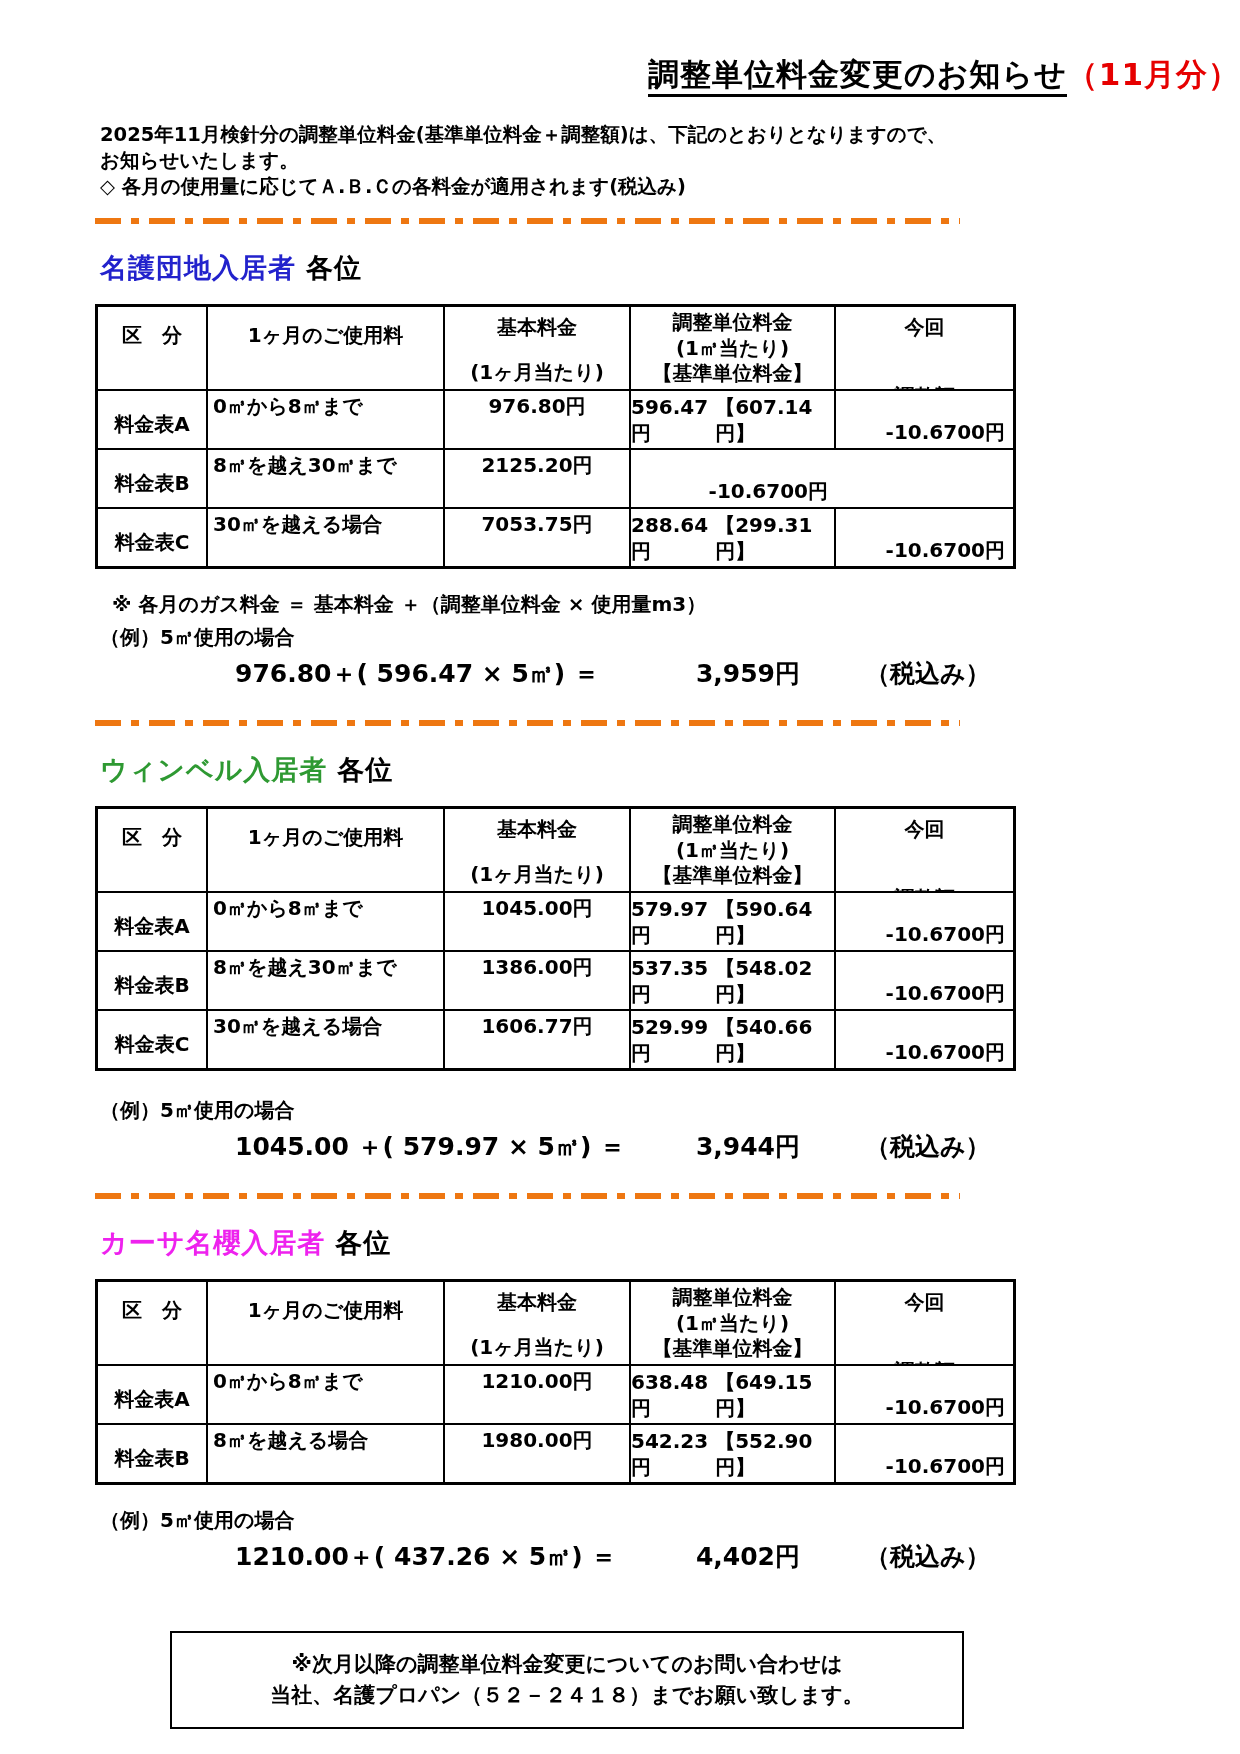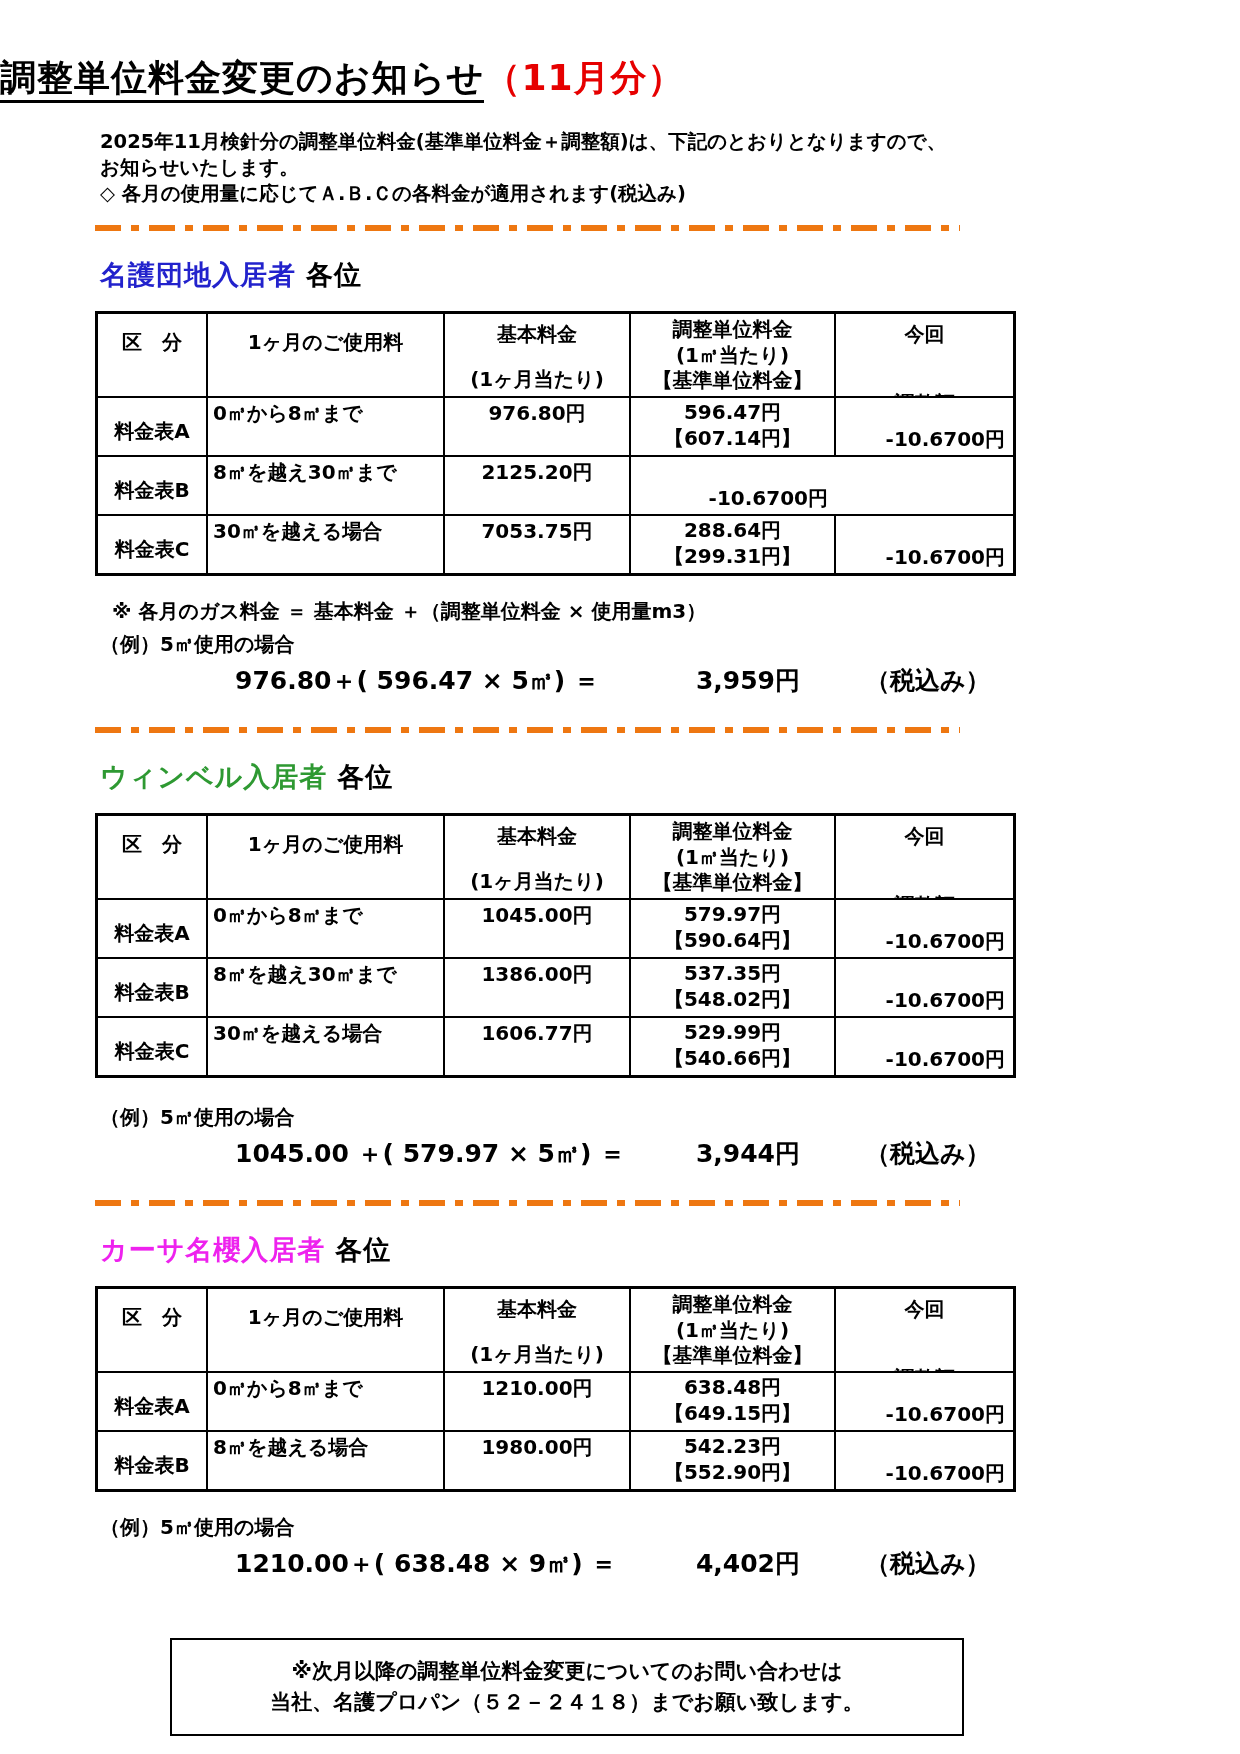--- a/index.html
+++ b/index.html
@@ -6,21 +6,21 @@
   body{
     width:1240px;height:1754px;background:#ffffff;
     font-family:"DejaVu Sans","Liberation Sans",sans-serif;
     font-weight:700;color:#000;
     -webkit-font-smoothing:antialiased;
     overflow:hidden;
   }
   .page{position:relative;width:1240px;height:1754px;}
 
   
-  .title-wrap{padding-top:54px;text-align:left;font-size:36px;letter-spacing:1px;}
+  .title-wrap{padding-top:54px;text-align:right;font-size:31px;letter-spacing:1px;}
   .title-main{border-bottom:3px solid #000;padding-bottom:2px;}
   .title-suffix{color:#e60000;}
 
   
   .intro{margin:26px 0 0 100px;font-size:19.5px;line-height:26px;}
 
   
   .divider{
     height:6px;margin:18px 0 0 95px;width:865px;
     background:repeating-linear-gradient(90deg,
@@ -43,21 +43,21 @@
   .th,.td{border-right:2.5px solid #000;overflow:hidden;}
   .th:last-child,.td:last-child{border-right:none;gap:44px;}
   .th{display:flex;flex-direction:column;font-size:20px;line-height:25px;}
   .th.c1,.th.c2{justify-content:flex-start;align-items:center;padding-top:16px;}
   .th.c3,.th.c5{justify-content:space-between;align-items:center;padding:8px 0 4px 0;}
   .th.c4{justify-content:space-between;align-items:center;padding:3px 0 4px 0;line-height:24px;}
   .td{font-size:20px;line-height:26px;}
   .td.c1{text-align:center;padding-top:20px;}
   .td.c2{padding:2px 0 0 5px;}
   .td.c3{text-align:center;padding-top:2px;}
-  .td.c4{display:flex;flex-direction:column;align-items:center;padding-top:1px;}
+  .td.c4{display:flex;flex-direction:row;align-items:center;padding-top:1px;}
   .td.c5{display:flex;align-items:flex-end;justify-content:flex-end;padding:0 8px 3px 0;}
 
   
   .note-line{margin:22px 0 0 112px;font-size:20px;}
   .example-label{margin:6px 0 0 100px;font-size:20px;}
   .example-row{margin:6px 0 0 235px;display:flex;align-items:baseline;font-size:25px;}
   .example-row .formula{width:420px;}
   .example-row .result{width:145px;text-align:right;}
   .example-row .tax{margin-left:65px;}
 
@@ -259,21 +259,21 @@
       <div class="td c4">
           <span>542.23円</span>
           <span>【552.90円】</span>
         </div>
       <div class="td c5">-10.6700円</div>
     </div>
   </div>
 
   <div class="example-label" style="margin-top:22px;">（例）5㎥使用の場合</div>
   <div class="example-row">
-    <span class="formula">1210.00＋( 638.48 × 9㎥) ＝</span>
+    <span class="formula">1210.00＋( 437.26 × 5㎥) ＝</span>
     <span class="result">4,402円</span>
     <span class="tax">（税込み）</span>
   </div>
 
   <div class="footer-box">
     <div>※次月以降の調整単位料金変更についてのお問い合わせは</div>
     <div>当社、名護プロパン（５２－２４１８）までお願い致します。</div>
   </div>
 
 </div>

